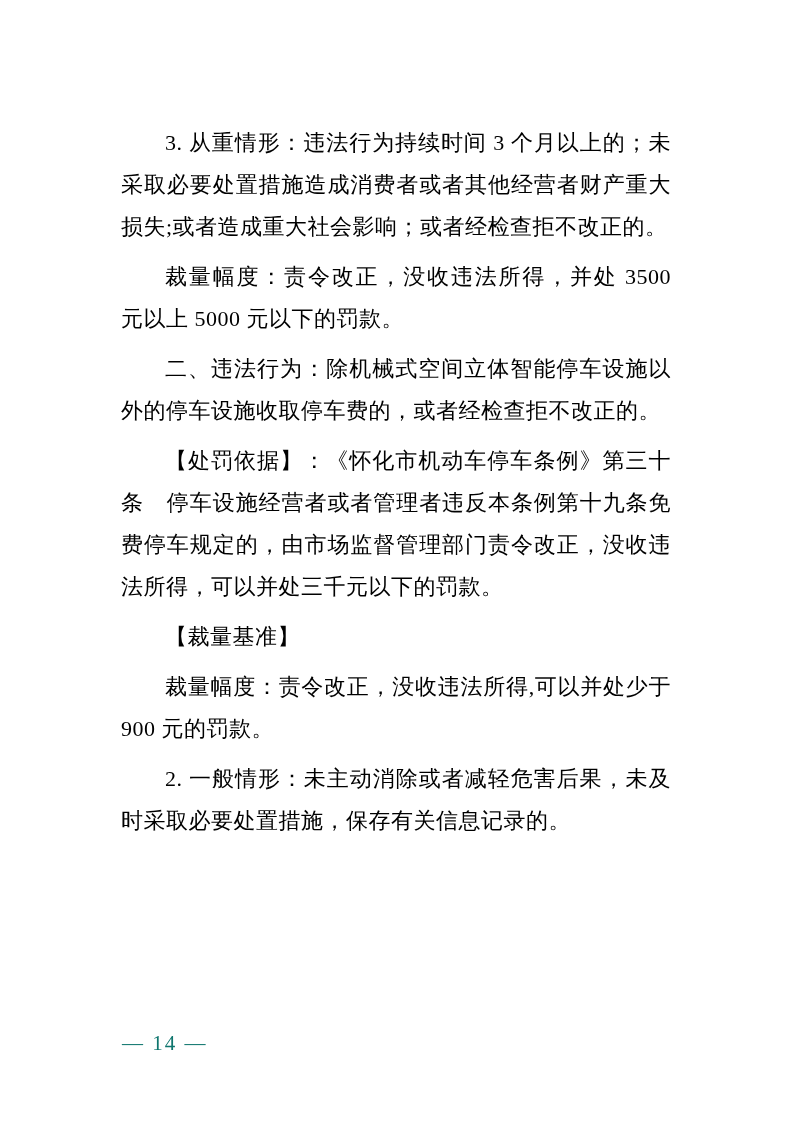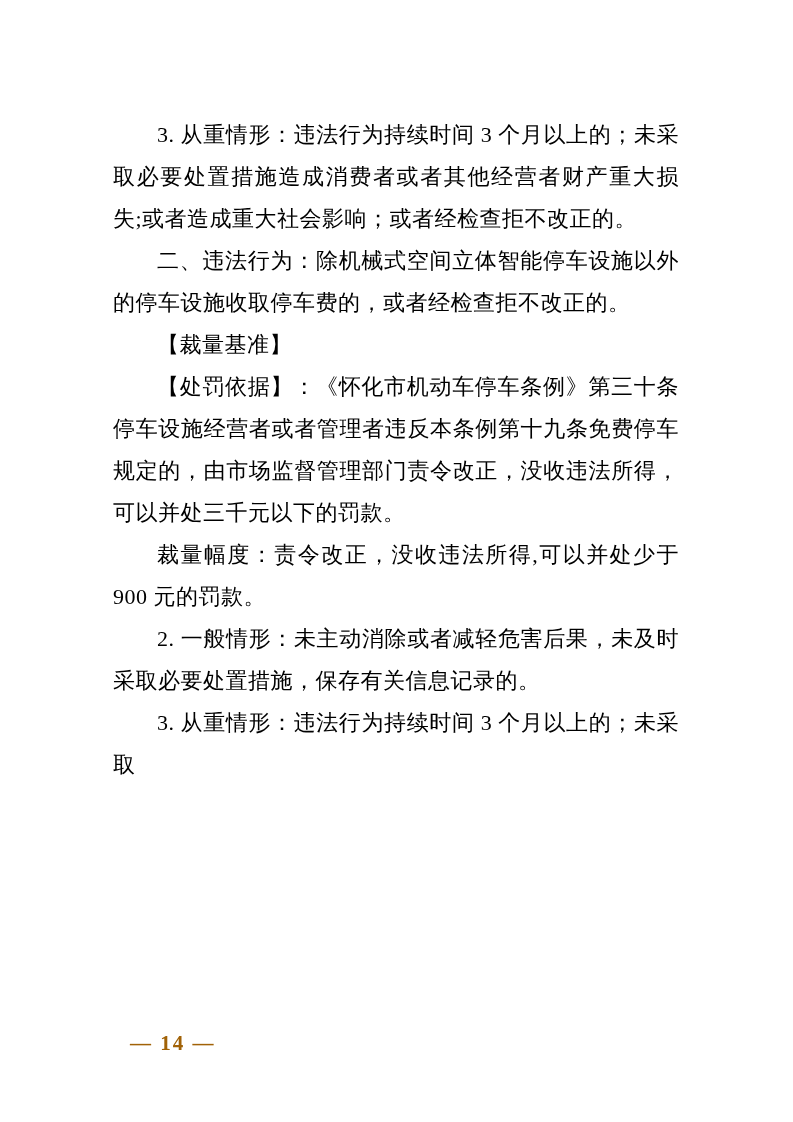--- a/index.html
+++ b/index.html
@@ -22,46 +22,45 @@
     top: 114px;
     left: 113px;
     width: 566px;
     font-size: 22px;
     line-height: 42px;
     text-align: justify;
     text-justify: inter-ideograph;
     letter-spacing: 0.5px;
   }
   .doc-body p.para {
-    margin: 0;
+    margin: 8px;
     padding: 0;
     text-indent: 2em;
   }
   .doc-body .bold {
     font-weight: normal;
   }
   .page-footer {
     position: absolute;
     top: 1029px;
-    left: 130px;
+    left: 122px;
     font-size: 21px;
     line-height: 28px;
     letter-spacing: 2px;
-    color: #a16207;
+    color: #0f766e;
     white-space: pre;
-    font-weight: bold;
   }
 </style>
 </head>
 <body>
 
 <div class="page">
   <div class="doc-body">
       <p class="para"><span>3. 从重情形：违法行为持续时间 3 个月以上的；未采取必要处置措施造成消费者或者其他经营者财产重大损失;或者造成重大社会影响；或者经检查拒不改正的。</span></p>
+      <p class="para"><span>裁量幅度：责令改正，没收违法所得，并处 3500 元以上 5000 元以下的罚款。</span></p>
       <p class="para"><span class="bold">二、违法行为：</span><span>除机械式空间立体智能停车设施以外的停车设施收取停车费的，或者经检查拒不改正的。</span></p>
+      <p class="para"><span class="bold">【处罚依据】：《怀化市机动车停车条例》</span><span>第三十条　停车设施经营者或者管理者违反本条例第十九条免费停车规定的，由市场监督管理部门责令改正，没收违法所得，可以并处三千元以下的罚款。</span></p>
       <p class="para"><span class="bold">【裁量基准】</span></p>
-      <p class="para"><span class="bold">【处罚依据】：《怀化市机动车停车条例》</span><span>第三十条　停车设施经营者或者管理者违反本条例第十九条免费停车规定的，由市场监督管理部门责令改正，没收违法所得，可以并处三千元以下的罚款。</span></p>
       <p class="para"><span>裁量幅度：责令改正，没收违法所得,可以并处少于 900 元的罚款。</span></p>
       <p class="para"><span>2. 一般情形：未主动消除或者减轻危害后果，未及时采取必要处置措施，保存有关信息记录的。</span></p>
-      <p class="para"><span>3. 从重情形：违法行为持续时间 3 个月以上的；未采取</span></p>
     </div>
   <div class="page-footer">— 14 —</div>
 </div>
 
 </body></html>

